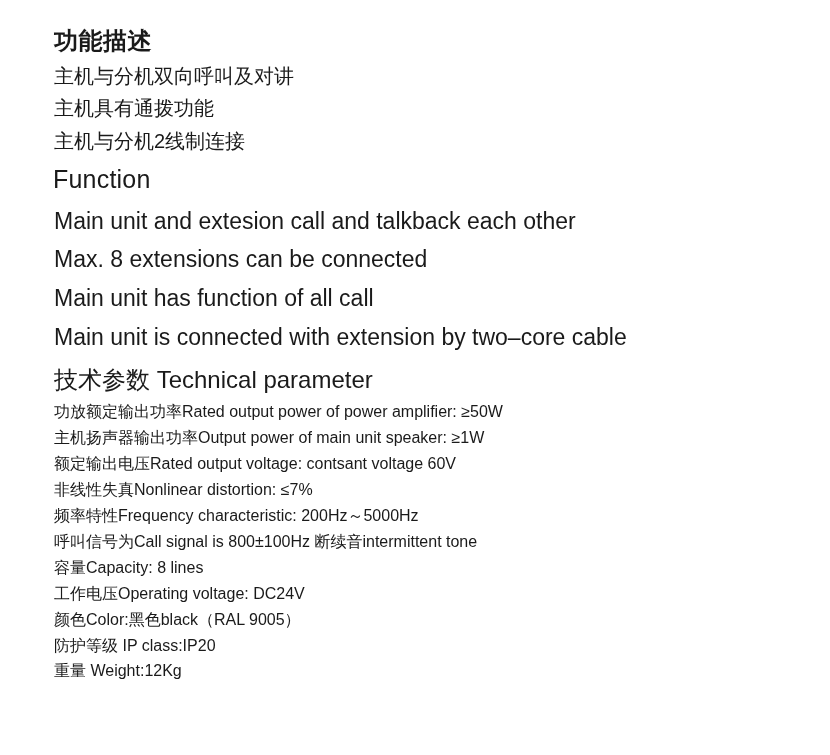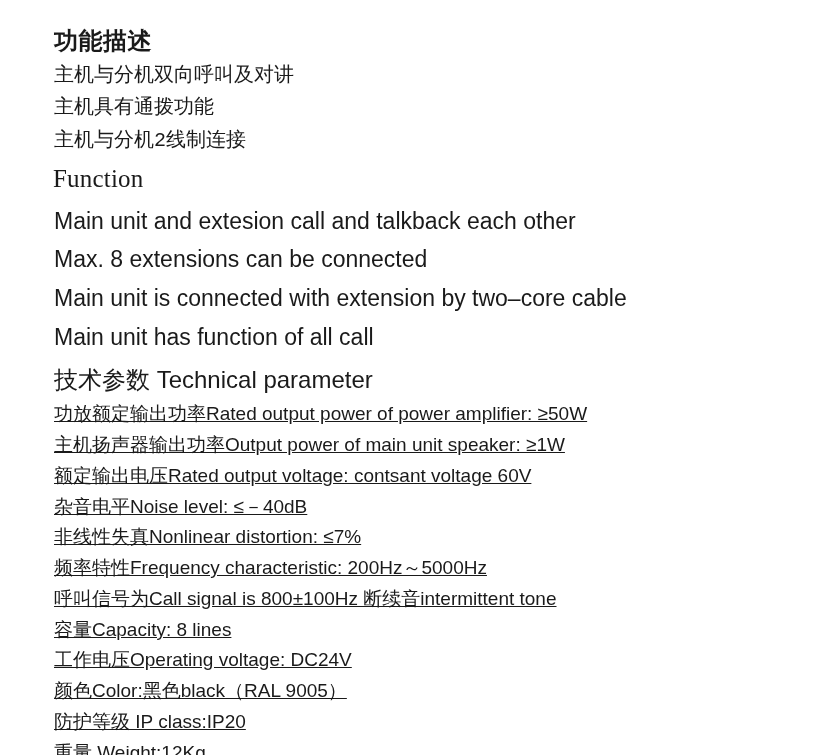--- a/index.html
+++ b/index.html
@@ -31,21 +31,20 @@
     line-height: 1.25;
     margin: 0 0 4px 0;
     letter-spacing: 0.5px;
   }
   .heading-en {
     font-size: 25px;
     font-weight: normal;
     line-height: 1.3;
     margin: 6px 0 6px -1px;
     letter-spacing: 0.2px;
-    font-family: Liberation Serif, serif;
   }
   .heading-mixed {
     font-size: 24px;
     font-weight: bold;
     line-height: 1.3;
     margin: 8px 0 4px 0;
   }
   .heading-mixed .cn {
     font-weight: normal;
   }
@@ -58,29 +57,27 @@
     margin: 0;
     white-space: nowrap;
   }
   .line-en {
     font-size: 23px;
     line-height: 1.68;
     margin: 0;
     white-space: nowrap;
   }
   .spec-line {
-    font-size: 19px;
+    font-size: 16px;
     line-height: 1.62;
     margin: 0;
     white-space: nowrap;
-    text-decoration: underline;
   }
   .block-cn-list {
     margin-bottom: 2px;
-    font-family: Liberation Mono, monospace;
   }
   .block-en-list {
     margin-bottom: 2px;
   }
   .block-spec-list {
     margin-bottom: 0;
   }
 </style>
 </head>
 <body>
@@ -94,33 +91,32 @@
       <p class="line-cn">主机与分机双向呼叫及对讲</p>
       <p class="line-cn">主机具有通拨功能</p>
       <p class="line-cn">主机与分机2线制连接</p>
     </div>
 
     <h2 class="heading-en">Function</h2>
 
     <div class="block-en-list">
       <p class="line-en">Main unit and extesion call and talkback each other</p>
       <p class="line-en">Max. 8 extensions can be connected</p>
+      <p class="line-en">Main unit has function of all call</p>
       <p class="line-en">Main unit is connected with extension by two–core cable</p>
-      <p class="line-en">Main unit has function of all call</p>
     </div>
 
     <h2 class="heading-mixed">
       <span class="cn">技术参数</span><span>&nbsp;</span><span class="en">Technical parameter</span>
     </h2>
 
     <div class="block-spec-list">
       <p class="spec-line">功放额定输出功率Rated output power of power amplifier: ≥50W</p>
       <p class="spec-line">主机扬声器输出功率Output power of main unit speaker: ≥1W</p>
       <p class="spec-line">额定输出电压Rated output voltage: contsant voltage 60V</p>
-      <p class="spec-line">杂音电平Noise level: ≤－40dB</p>
       <p class="spec-line">非线性失真Nonlinear distortion: ≤7%</p>
       <p class="spec-line">频率特性Frequency characteristic: 200Hz～5000Hz</p>
       <p class="spec-line">呼叫信号为Call signal is 800±100Hz 断续音intermittent tone</p>
       <p class="spec-line">容量Capacity: 8 lines</p>
       <p class="spec-line">工作电压Operating voltage: DC24V</p>
       <p class="spec-line">颜色Color:黑色black（RAL 9005）</p>
       <p class="spec-line">防护等级 IP class:IP20</p>
       <p class="spec-line">重量 Weight:12Kg</p>
 
     </div>

